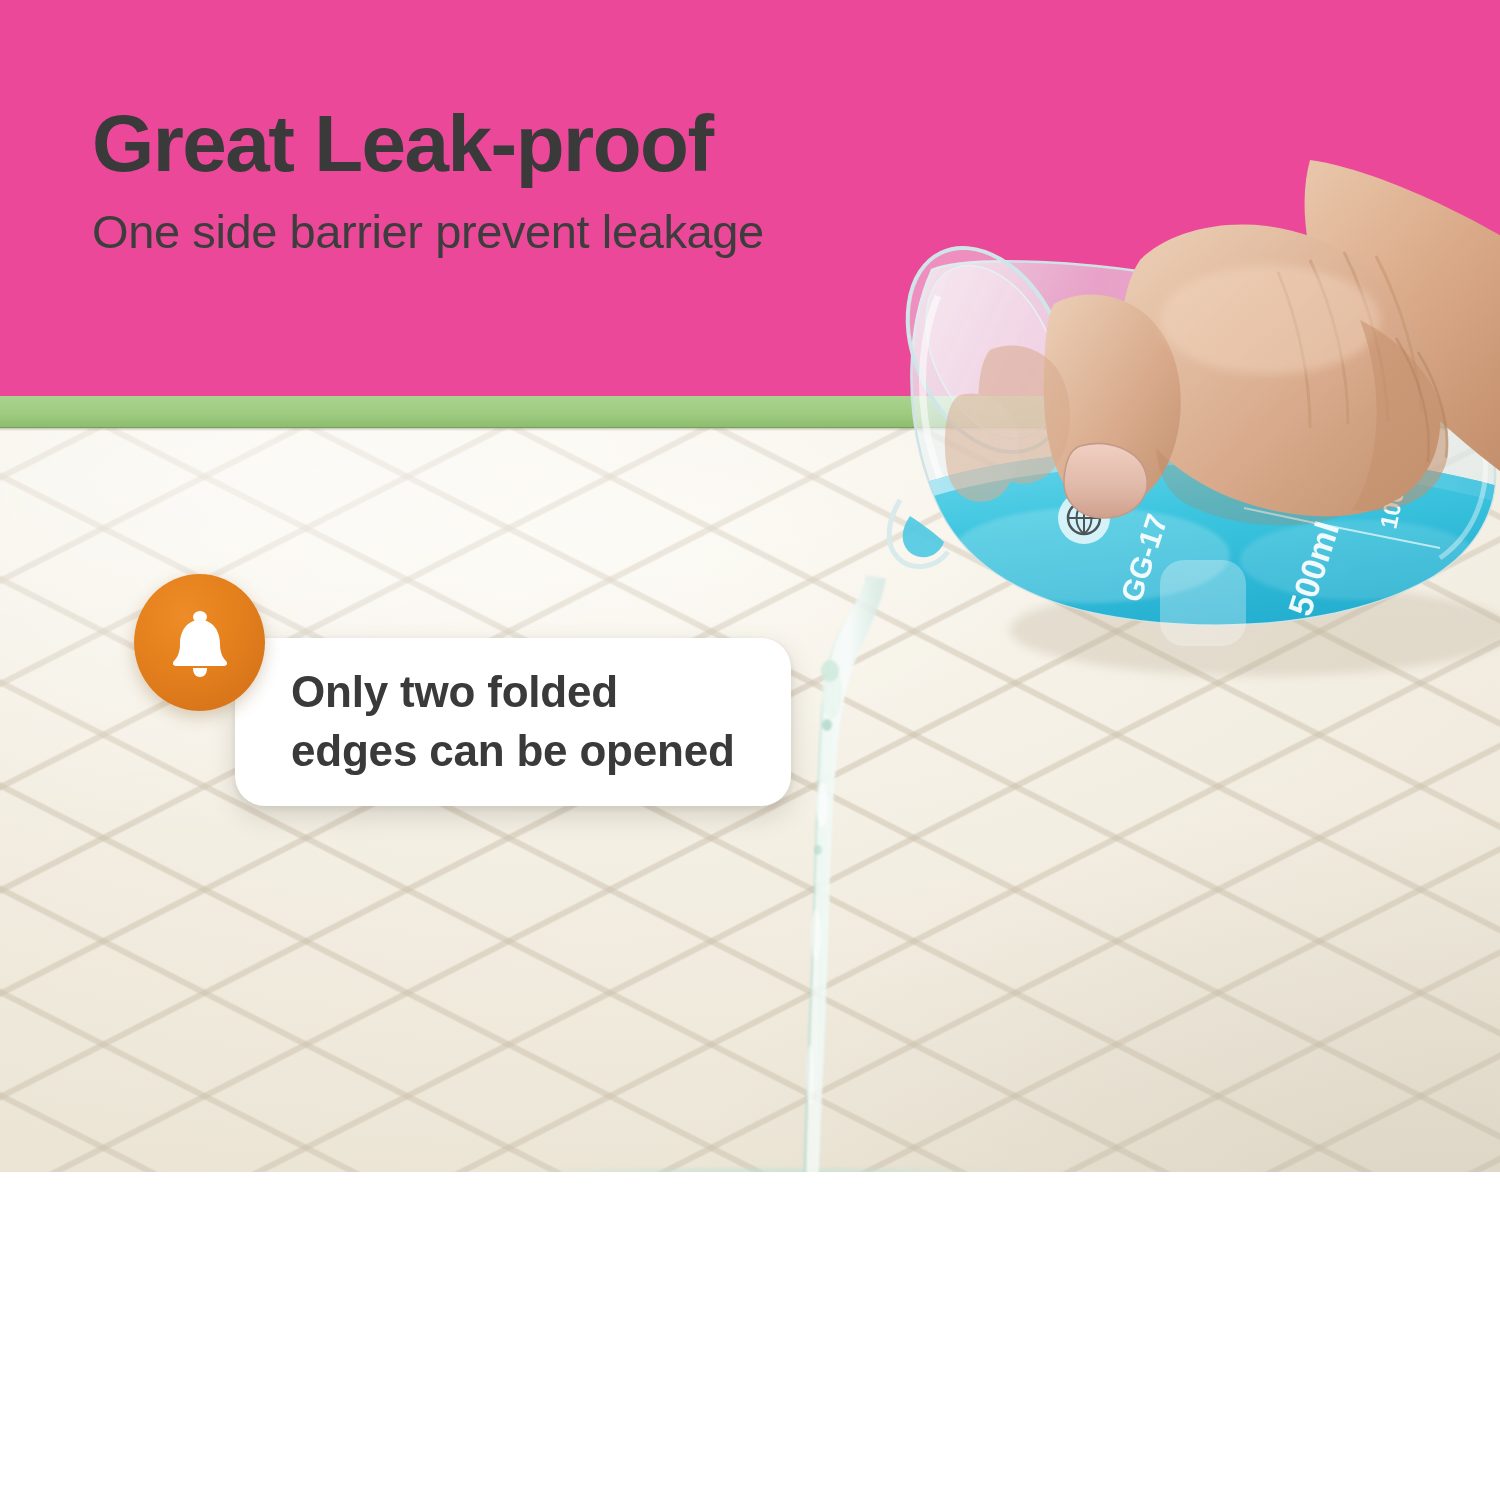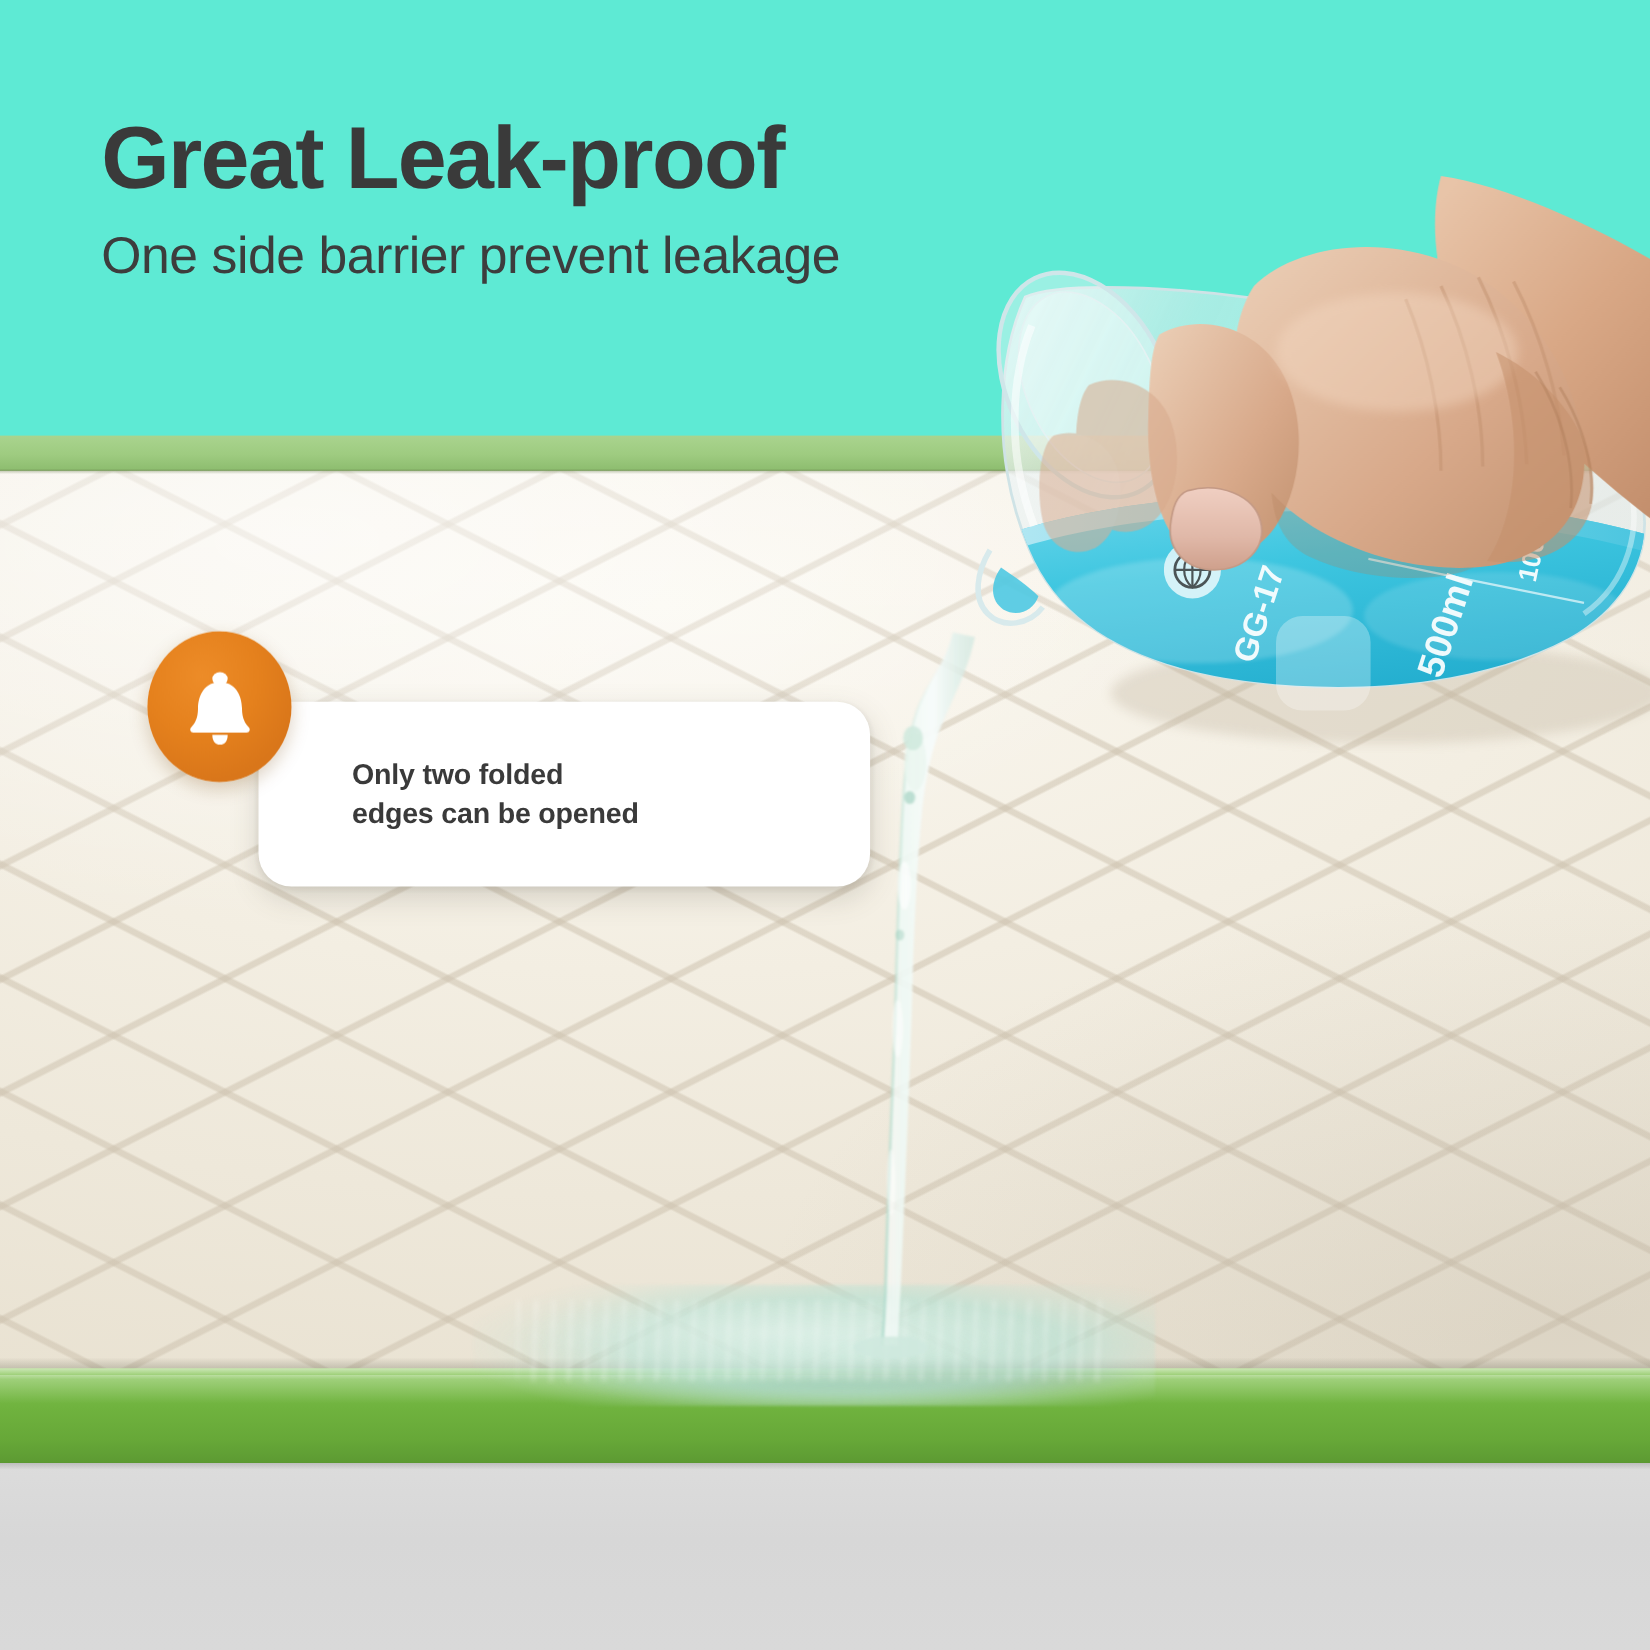--- a/index.html
+++ b/index.html
@@ -3,22 +3,22 @@
 <meta charset="utf-8">
 <style>
   * { box-sizing: border-box; margin: 0; padding: 0; }
   html, body {
     width: 1500px; height: 1500px;
     overflow: hidden;
     font-family: "Liberation Sans", sans-serif;
   }
   #stage {
     position: relative;
-    width: 1500px; height: 1500px;
-    background: #5eead4;
+    width: 1500px; height: 1172px;
+    background: #ec4899;
     overflow: hidden;
   }
 
   
   .header { position: absolute; left: 92px; top: 104px; width: 1000px; }
   .headline {
     font-size: 80px;
     font-weight: 700;
     letter-spacing: -1.5px;
     color: #3a3a3a;
@@ -155,22 +155,22 @@
   .callout-card {
     position: absolute;
     left: 235px; top: 638px;
     width: 556px; height: 168px;
     background: #ffffff;
     border-radius: 30px;
     box-shadow: 0 10px 26px rgba(90,85,70,.20), 0 2px 6px rgba(90,85,70,.12);
     display: flex; align-items: center;
   }
   .callout-text {
-    margin-left: 85px;
-    font-size: 26px;
+    margin-left: 56px;
+    font-size: 44px;
     font-weight: 700;
     line-height: 1.33;
     color: #3a3a3a;
     letter-spacing: -0.2px;
     white-space: pre-line;
   }
   .badge {
     position: absolute;
     left: 134px; top: 574px;
     width: 131px; height: 137px;

